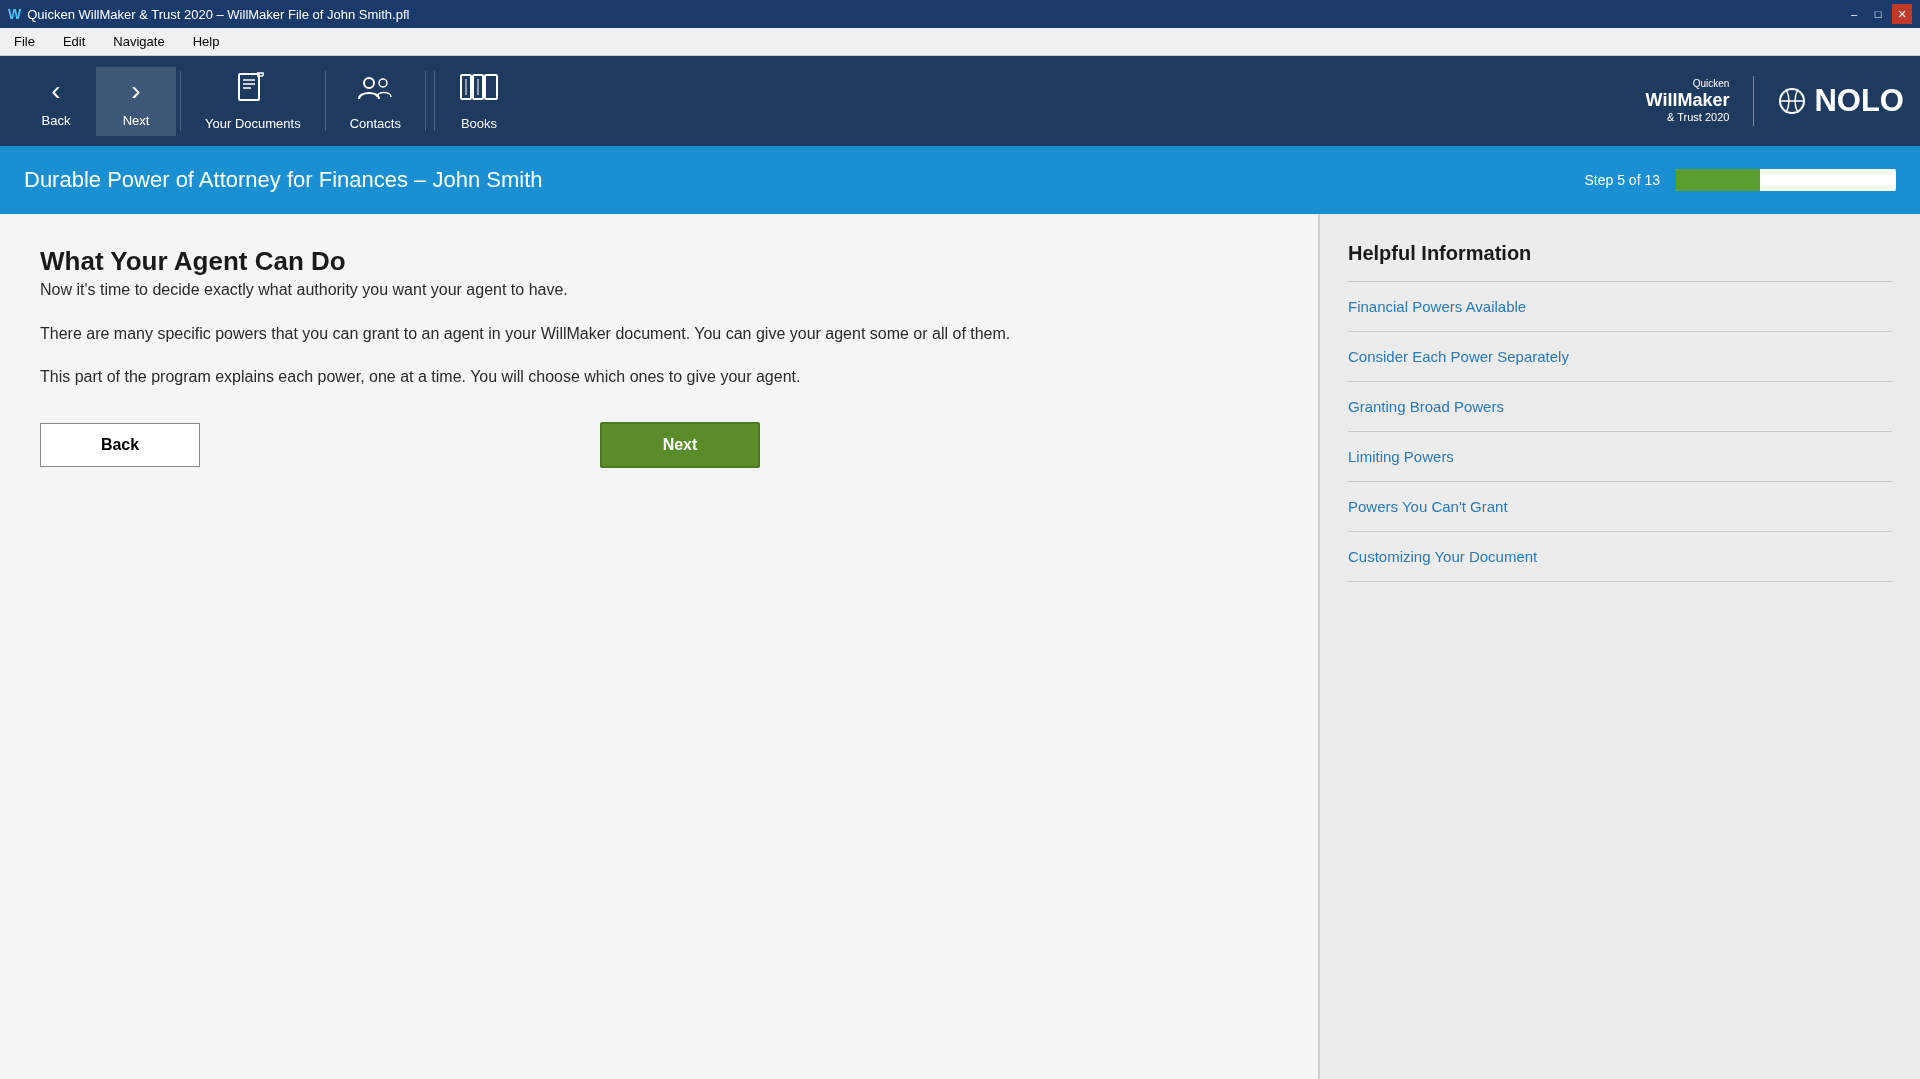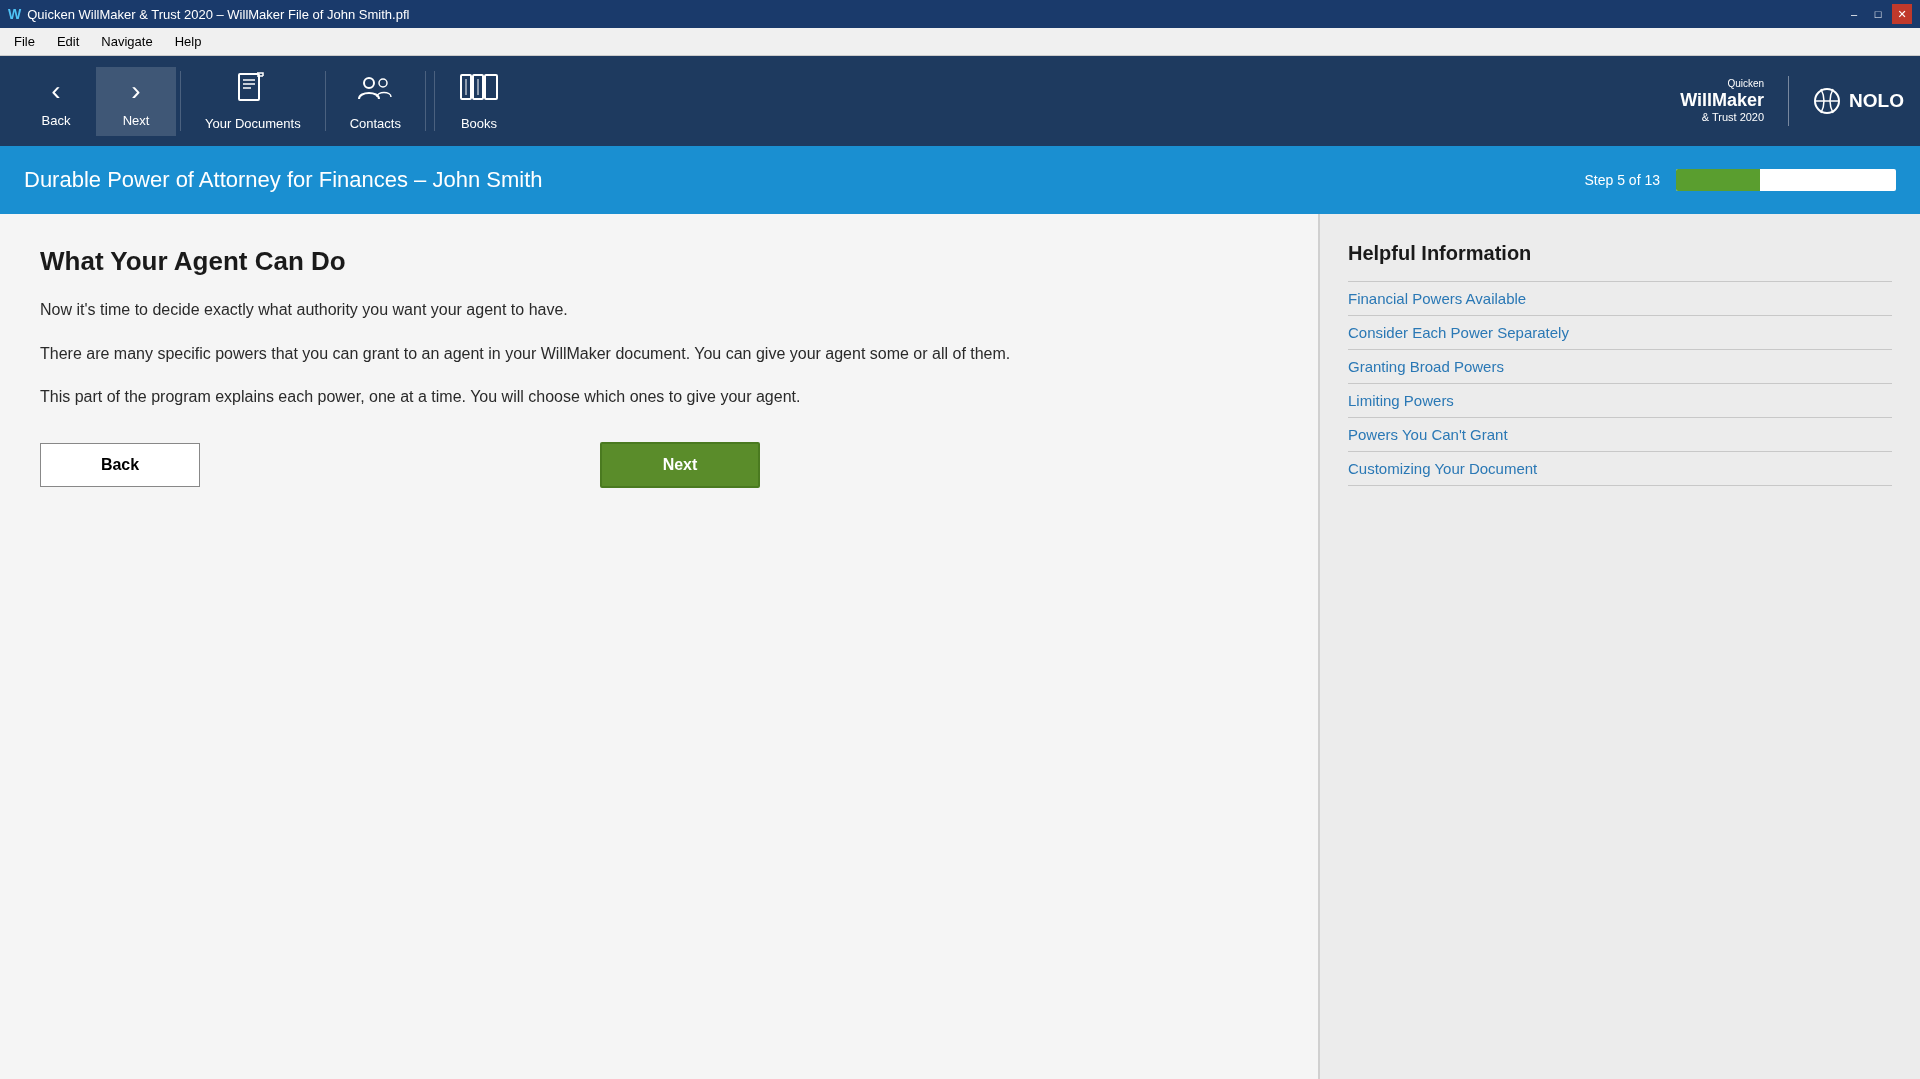--- a/index.html
+++ b/index.html
@@ -28,21 +28,21 @@
     .title-bar-btn.close { background: #c0392b; }
 
     
     .menu-bar {
       background: #f0f0f0;
       border-bottom: 1px solid #ccc;
       height: 28px;
       display: flex;
       align-items: center;
       padding: 0 8px;
-      gap: 10px;
+      gap: 16px;
     }
     .menu-item {
       font-size: 13px;
       color: #000;
       cursor: pointer;
       padding: 2px 6px;
     }
 
     
     .toolbar {
@@ -74,21 +74,21 @@
       align-items: center;
       gap: 12px;
       color: white;
       text-align: right;
     }
     .brand-willmaker { font-size: 11px; line-height: 1.2; }
     .brand-willmaker .quicken { font-size: 10px; font-weight: 300; }
     .brand-willmaker .main { font-size: 18px; font-weight: bold; }
     .brand-willmaker .sub { font-size: 11px; }
     .brand-separator { width: 1px; height: 50px; background: rgba(255,255,255,0.4); margin: 0 12px; }
-    .brand-nolo { font-size: 19px; font-weight: bold; display: flex; align-items: center; gap: 8px; }
+    .brand-nolo { font-size: 31px; font-weight: bold; display: flex; align-items: center; gap: 8px; }
 
     
     .step-header {
       background: #1a8fd1;
       height: 68px;
       display: flex;
       align-items: center;
       padding: 0 24px;
       justify-content: space-between;
     }
@@ -108,21 +108,20 @@
     .left-panel {
       flex: 1;
       padding: 32px 40px;
       background: #f5f5f5;
       border-right: 2px solid #d0d0d0;
     }
     .content-title {
       font-size: 26px;
       font-weight: bold;
       color: #1a1a1a;
-      margin-bottom: 20px;
     }
     .content-text {
       font-size: 16px;
       color: #2a2a2a;
       line-height: 1.6;
       margin-bottom: 18px;
     }
     .button-row {
       display: flex;
       align-items: center;
@@ -160,21 +159,21 @@
     .helpful-title {
       font-size: 20px;
       font-weight: bold;
       color: #1a1a1a;
       margin-bottom: 16px;
     }
     .helpful-link {
       display: block;
       color: #2a78b5;
       font-size: 15px;
-      padding: 8px 0;
+      padding: 16px 0;
       border-bottom: 1px solid #c8c8c8;
       cursor: pointer;
       text-decoration: none;
     }
     .helpful-link:first-of-type { border-top: 1px solid #c8c8c8; }
   </style>
 </head>
 <body>
 
 <div class="title-bar">

